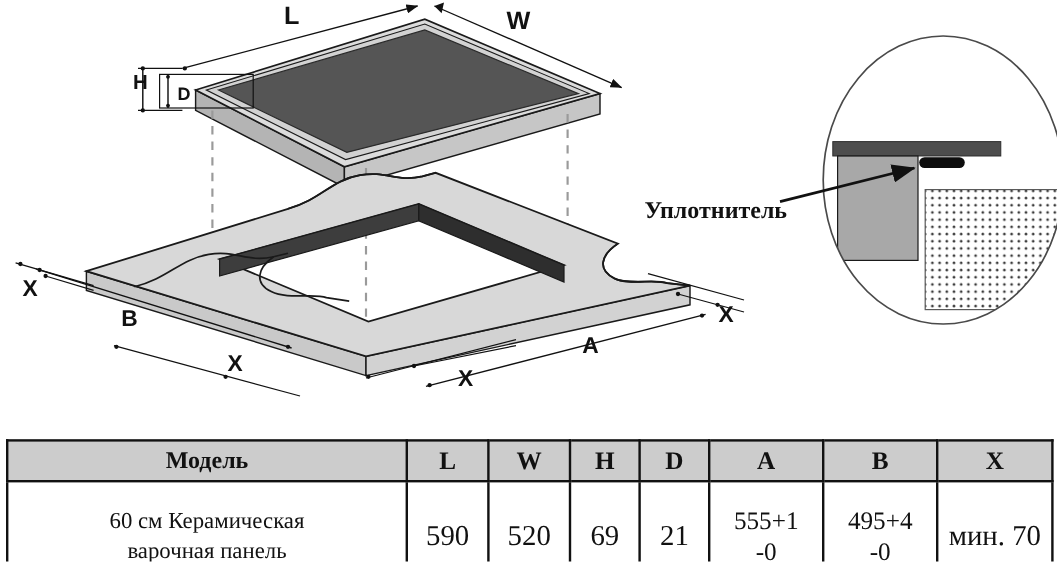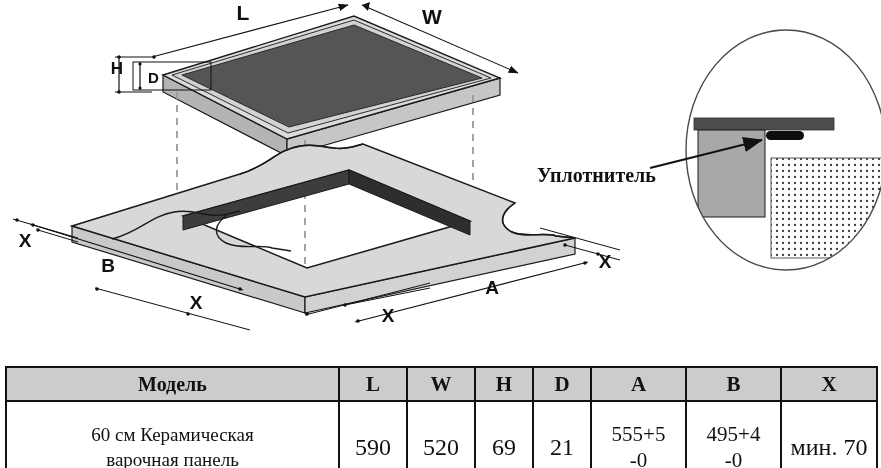--- a/index.html
+++ b/index.html
@@ -291,21 +291,21 @@
         <tr>
           <td class="model-cell">
             <span>60 см Керамическая</span><br>
             <span>варочная панель</span>
           </td>
           <td>590</td>
           <td>520</td>
           <td>69</td>
           <td>21</td>
           <td class="tol-cell">
-            <span class="tol-main">555+5</span>
+            <span class="tol-main">555+1</span>
             <span class="tol-sub">-0</span>
           </td>
           <td class="tol-cell">
             <span class="tol-main">495+4</span>
             <span class="tol-sub">-0</span>
           </td>
           <td>мин. 70</td>
         </tr>
       </tbody>
     </table>

